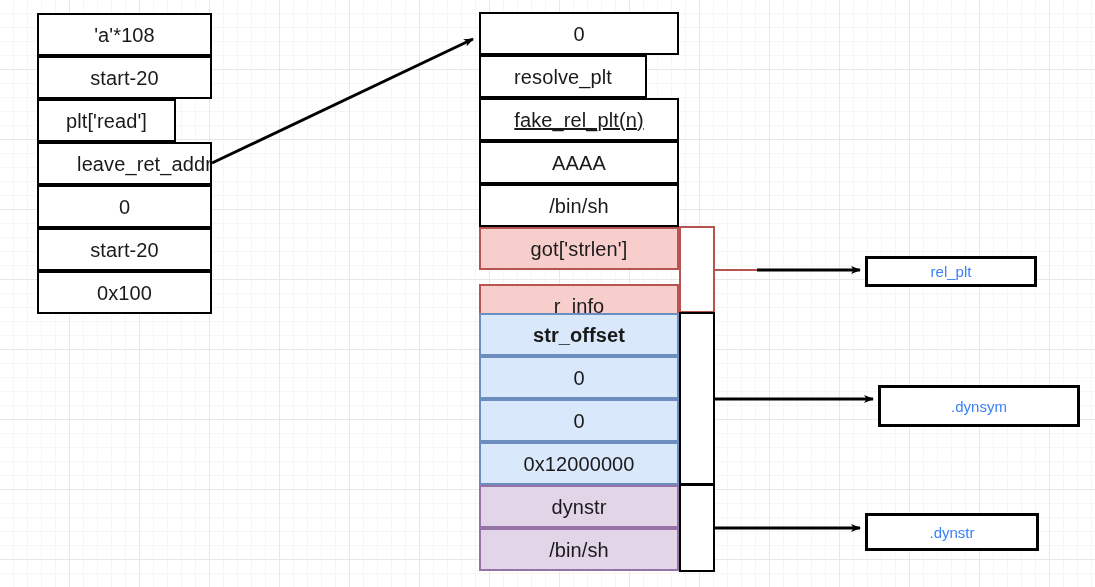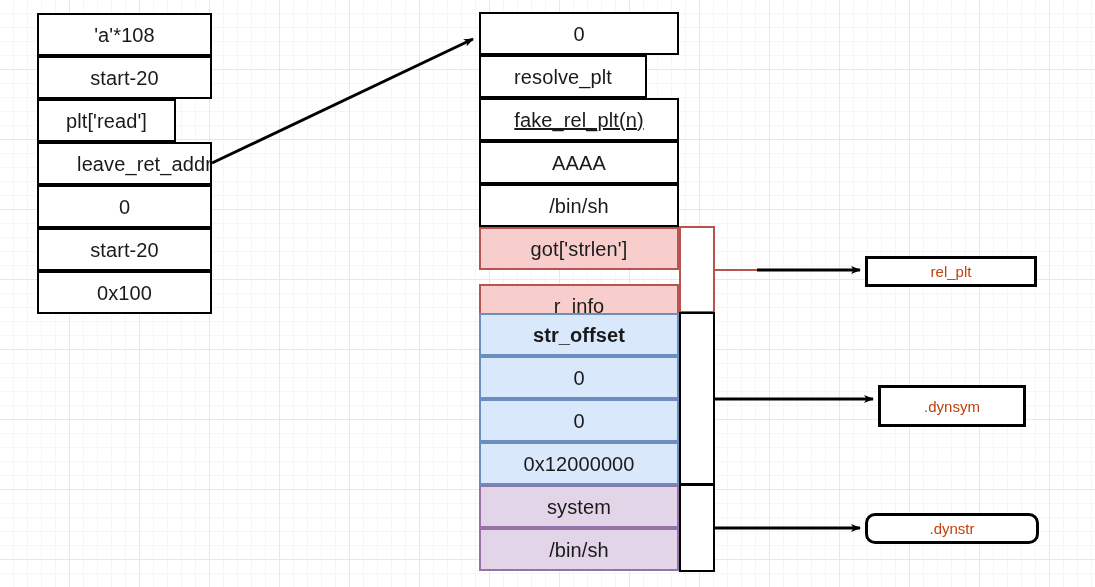--- a/index.html
+++ b/index.html
@@ -72,21 +72,21 @@
   
   .target-box {
     position: absolute;
     box-sizing: border-box;
     display: flex;
     align-items: center;
     justify-content: center;
     background: #ffffff;
     border: 3px solid #000000;
     font-size: 15px;
-    color: #c2410c;
+    color: #3b82f6;
     white-space: nowrap;
   }
 
   svg.overlay {
     position: absolute;
     left: 0;
     top: 0;
     width: 1095px;
     height: 587px;
     pointer-events: none;
@@ -126,31 +126,31 @@
     <div class="cell plain" style="left:479px; top:184px; width:200px; height:43px;">/bin/sh</div>
 
     <div class="cell red" style="left:479px; top:227px; width:200px; height:43px;">got['strlen']</div>
     <div class="cell red" style="left:479px; top:284px; width:200px; height:43px;">r_info</div>
 
     <div class="cell blue" style="left:479px; top:313px; width:200px; height:43px;font-weight:bold;">str_offset</div>
     <div class="cell blue" style="left:479px; top:356px; width:200px; height:43px;">0</div>
     <div class="cell blue" style="left:479px; top:399px; width:200px; height:43px;">0</div>
     <div class="cell blue" style="left:479px; top:442px; width:200px; height:43px;">0x12000000</div>
 
-    <div class="cell purple" style="left:479px; top:485px; width:200px; height:43px;">system</div>
+    <div class="cell purple" style="left:479px; top:485px; width:200px; height:43px;">dynstr</div>
     <div class="cell purple" style="left:479px; top:528px; width:200px; height:43px;">/bin/sh</div>
   </div>
 
   <div class="bracket red-b" style="left:679px; top:226px; width:36px; height:87px;"></div>
   <div class="bracket black-b" style="left:679px; top:312px; width:36px; height:173px;"></div>
   <div class="bracket black-b" style="left:679px; top:484px; width:36px; height:88px;"></div>
 
   <div class="target-box" style="left:865px; top:256px; width:172px; height:31px;">rel_plt</div>
-  <div class="target-box" style="left:878px; top:385px; width:148px; height:42px;">.dynsym</div>
-  <div class="target-box" style="left:865px; top:513px; width:174px; height:31px;border-radius:10px;">.dynstr</div>
+  <div class="target-box" style="left:878px; top:385px; width:202px; height:42px;">.dynsym</div>
+  <div class="target-box" style="left:865px; top:513px; width:174px; height:38px;">.dynstr</div>
 
   <svg class="overlay" viewBox="0 0 1095 587" xmlns="http://www.w3.org/2000/svg">
     <defs>
       <marker id="arrowBlack" markerWidth="10" markerHeight="8" refX="9" refY="4" orient="auto" markerUnits="userSpaceOnUse">
         <path d="M0,0 L10,4 L0,8 L2.6,4 Z" fill="#000000"></path>
       </marker>
     </defs>
 
     <g>
       <line class="conn" x1="212" y1="163" x2="473" y2="39" marker-end="url(#arrowBlack)"></line>

